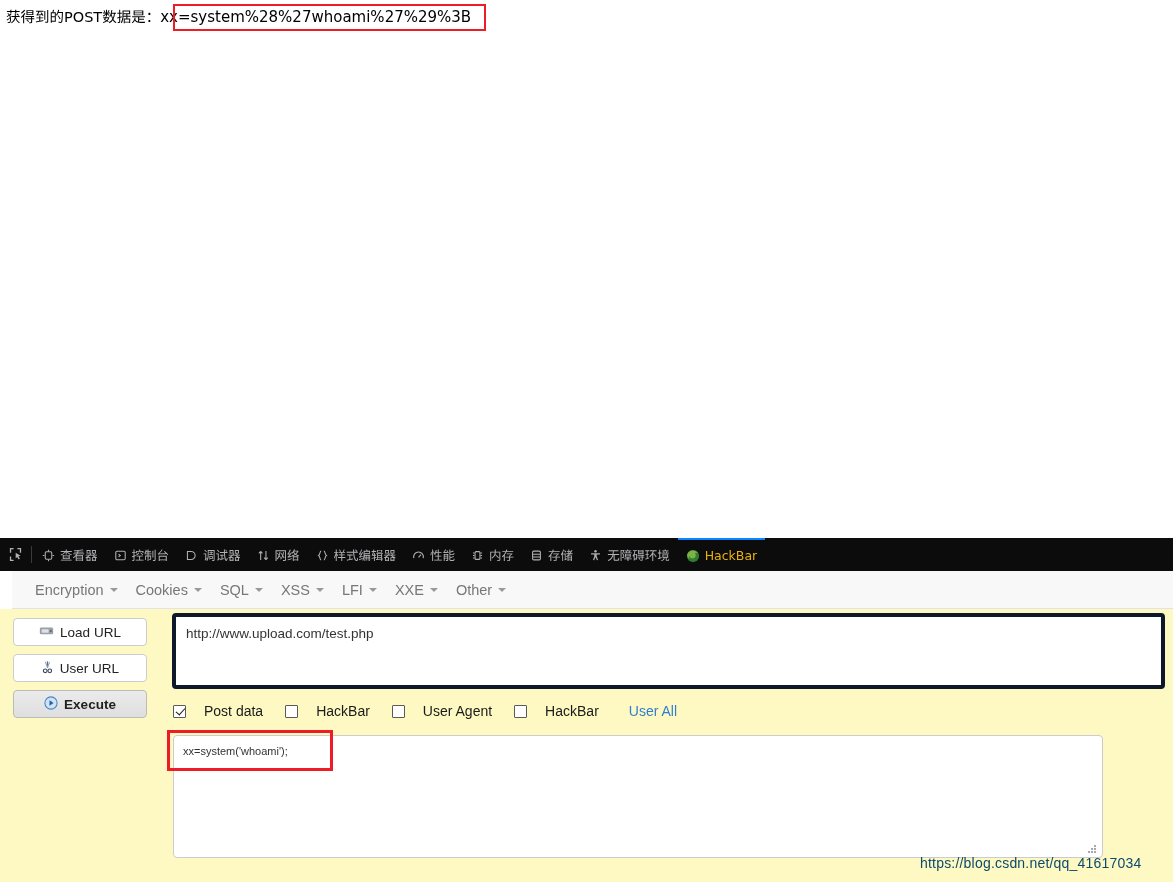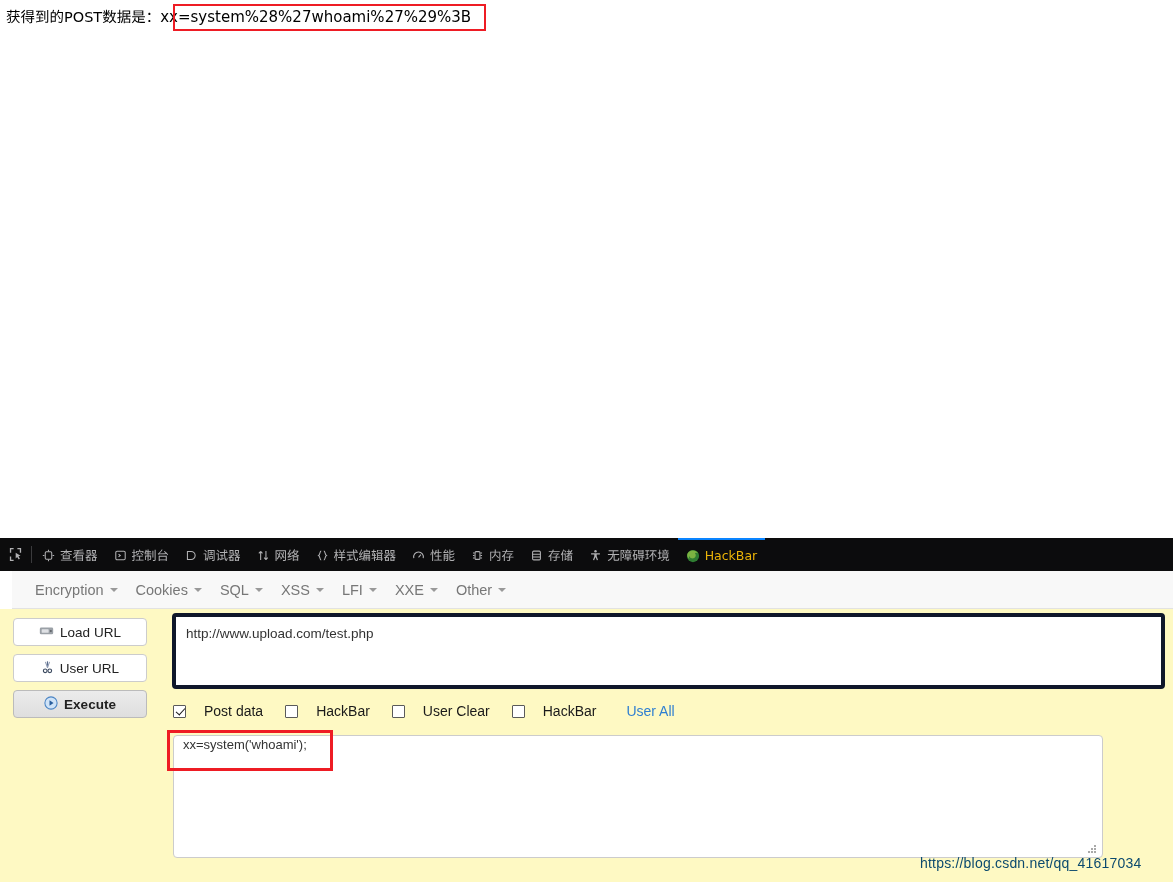--- a/index.html
+++ b/index.html
@@ -250,22 +250,22 @@
   .post-area {
     position: absolute;
     left: 173px;
     top: 126px;
     width: 930px;
     height: 123px;
     box-sizing: border-box;
     border: 1px solid #cccccc;
     border-radius: 4px;
     background: #ffffff;
-    padding: 0 9px;
-    font-size: 13px;
+    padding: 7px 9px;
+    font-size: 11px;
     color: #333333;
     font-family: "Liberation Sans", sans-serif;
     resize: none;
     outline: none;
     line-height: 17px;
     overflow: hidden;
   }
   .resize-grip {
     position: absolute;
     left: 1088px;
@@ -517,21 +517,21 @@
       <label class="opt">
         <span class="cbox checked"></span>
         <span>Post data</span>
       </label>
       <label class="opt">
         <span class="cbox"></span>
         <span>HackBar</span>
       </label>
       <label class="opt">
         <span class="cbox"></span>
-        <span>User Clear</span>
+        <span>User Agent</span>
       </label>
       <label class="opt">
         <span class="cbox"></span>
         <span>HackBar</span>
       </label>
       <span class="clear-all">User All</span>
     </div>
 
     <textarea class="post-area" spellcheck="false" placeholder="" style="">xx=system('whoami');</textarea>
 

